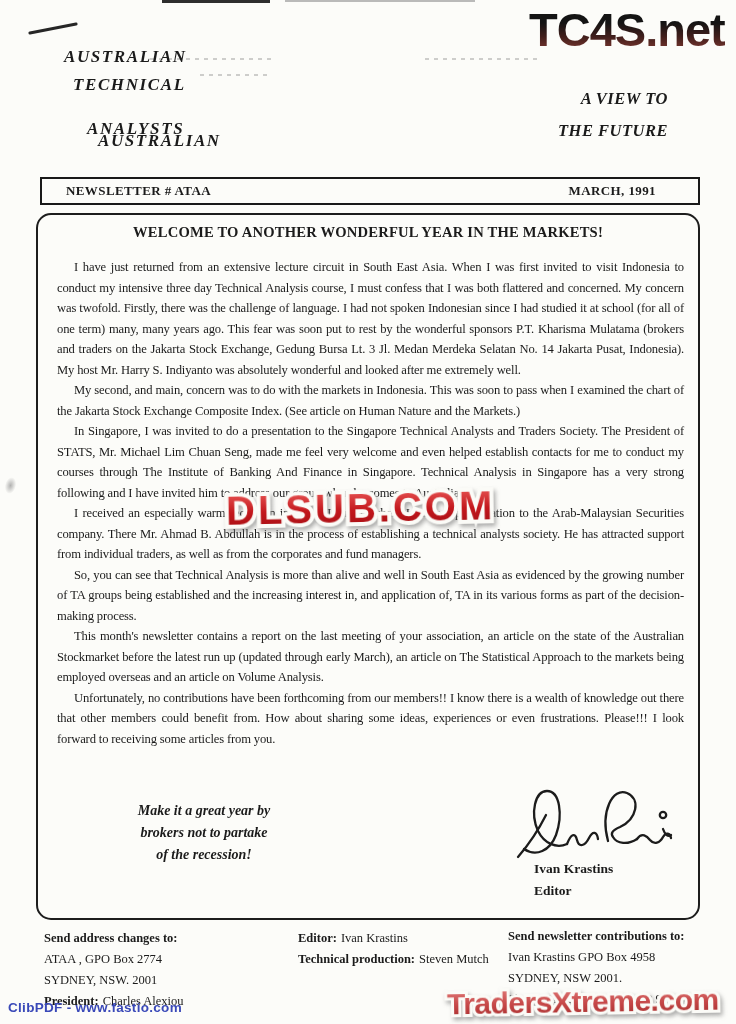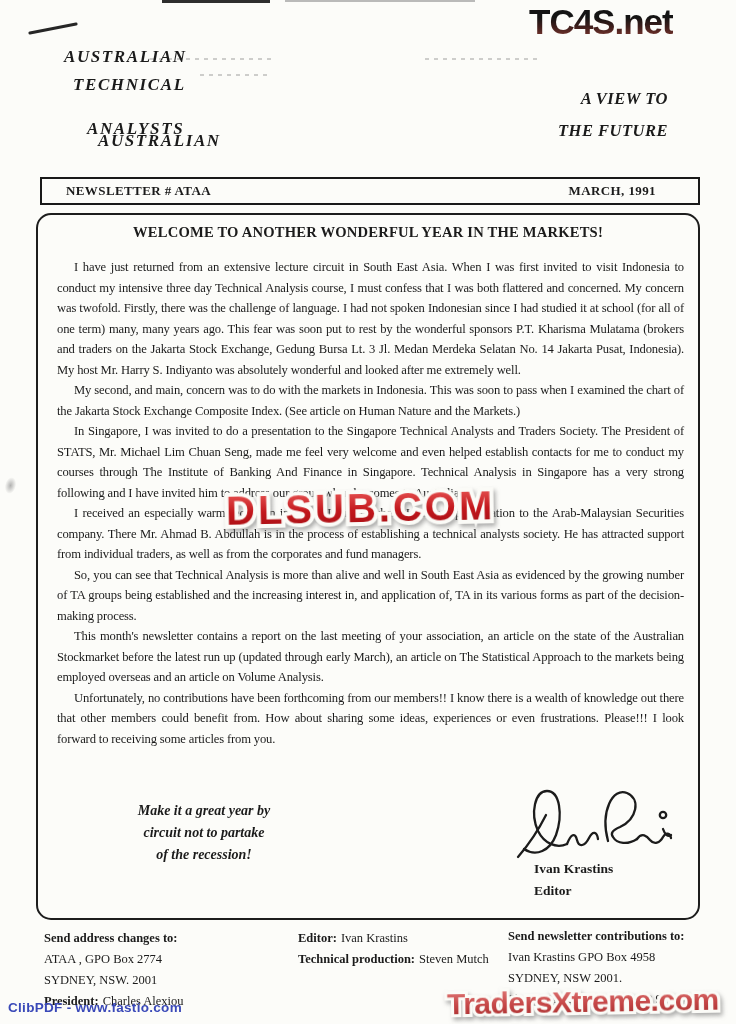--- a/index.html
+++ b/index.html
@@ -19,21 +19,21 @@
   .margin-smudge{position:absolute;left:5px;top:477px;width:11px;height:17px;border-radius:50%;
     background:radial-gradient(closest-side,#8a8a8a,transparent);opacity:.65;transform:rotate(14deg);}
   
   .org-line{position:absolute;font-style:italic;font-weight:bold;font-size:17px;letter-spacing:1.6px;white-space:nowrap;}
   .org1{left:64px;top:47px;} .org2{left:73px;top:75px;text-align:center;} .org3{left:87px;top:103px;margin-top:16px;} .org4{left:98px;top:131px;}
   .tagline{position:absolute;left:528px;top:47px;width:140px;text-align:right;
     font-style:italic;font-weight:bold;font-size:16.5px;line-height:32px;letter-spacing:.5px;margin-top:36px;}
   
   .tc4s{
     position:absolute;left:529px;top:2px;
-    font-family:"Liberation Sans",sans-serif;font-weight:bold;font-size:35px;letter-spacing:-1px;
+    font-family:"Liberation Sans",sans-serif;font-weight:bold;font-size:47px;letter-spacing:-1px;
     color:#5d2a24;white-space:nowrap;text-align:center;
   }
   @supports ((-webkit-background-clip:text) or (background-clip:text)){
     .tc4s{
       background:linear-gradient(180deg,#141414 38%,#3f1e1b 62%,#96423a 100%);
       -webkit-background-clip:text;background-clip:text;color:transparent;
     }
   }
   
   .issue-bar{
@@ -128,21 +128,21 @@
     <p>My second, and main, concern was to do with the markets in Indonesia. This was soon to pass when I examined the chart of the Jakarta Stock Exchange Composite Index. (See article on Human Nature and the Markets.)</p>
     <p>In Singapore, I was invited to do a presentation to the Singapore Technical Analysts and Traders Society. The President of STATS, Mr. Michael Lim Chuan Seng, made me feel very welcome and even helped establish contacts for me to conduct my courses through The Institute of Banking And Finance in Singapore. Technical Analysis in Singapore has a very strong following and I have invited him to address our group when he comes to Australia.</p>
     <p>I received an especially warm reception in Kuala Lumpur where I made a presentation to the Arab-Malaysian Securities company. There Mr. Ahmad B. Abdullah is in the process of establishing a technical analysts society. He has attracted support from individual traders, as well as from the corporates and fund managers.</p>
     <p>So, you can see that Technical Analysis is more than alive and well in South East Asia as evidenced by the growing number of TA groups being established and the increasing interest in, and application of, TA in its various forms as part of the decision-making process.</p>
     <p>This month's newsletter contains a report on the last meeting of your association, an article on the state of the Australian Stockmarket before the latest run up (updated through early March), an article on The Statistical Approach to the markets being employed overseas and an article on Volume Analysis.</p>
     <p>Unfortunately, no contributions have been forthcoming from our members!! I know there is a wealth of knowledge out there that other members could benefit from. How about sharing some ideas, experiences or even frustrations. Please!!! I look forward to receiving some articles from you.</p>
   </div>
 
   <div class="motto">
     <div>Make it a great year by</div>
-    <div>circuit not to partake</div>
+    <div>brokers not to partake</div>
     <div>of the recession!</div>
   </div>
 
   <svg class="signature-svg" width="158" height="82" viewBox="0 0 158 82">
     <g fill="none" stroke="#1c1c1c" stroke-width="2.3" stroke-linecap="round">
       <path d="M2,76 C14,62 24,46 30,34"></path>
       <path d="M8,68 C20,76 34,70 40,54 C47,34 44,10 31,10 C19,10 14,32 22,50 C28,62 40,68 51,63"></path>
       <path d="M51,63 c4,-10 8,-12 10,-4 c2,8 8,6 12,-2 c4,-8 8,-6 9,1"></path>
       <path d="M92,60 C84,30 97,6 111,12 C125,18 121,38 104,46 C97,49 94,52 97,56 C101,63 112,64 121,58"></path>
       <path d="M121,58 c5,-7 10,-3 13,1 c4,5 10,3 13,-3 c3,-5 7,-4 8,1"></path>

